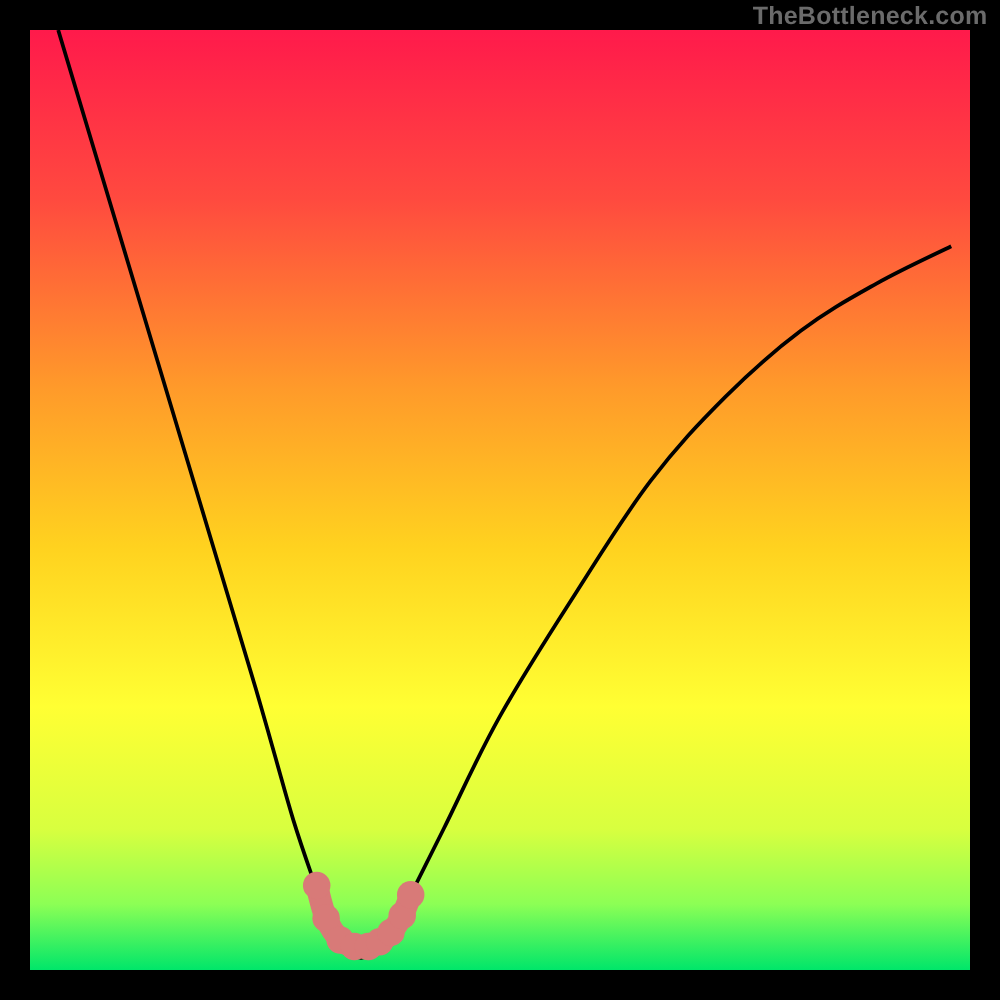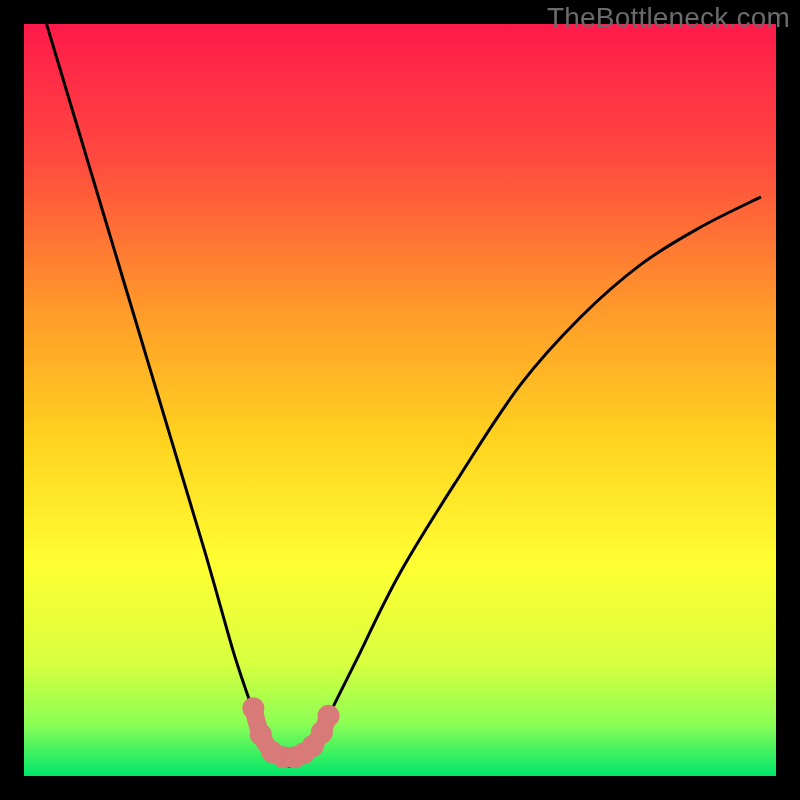--- a/index.html
+++ b/index.html
@@ -24,22 +24,22 @@
     left: 0;
     top: 0;
     width: 752px;
     height: 752px;
   }
   .watermark {
     position: absolute;
     top: 2px;
     right: 10px;
     color: #6b6b6b;
-    font-size: 28px;
-    font-weight: 400;
+    font-size: 20px;
+    font-weight: 700;
     letter-spacing: 0.2px;
     user-select: none;
   }
 </style>
 </head>
 <body>
 
 <div class="frame">
   <svg class="plot" viewBox="0 0 752 752" preserveAspectRatio="none">
     <defs>

